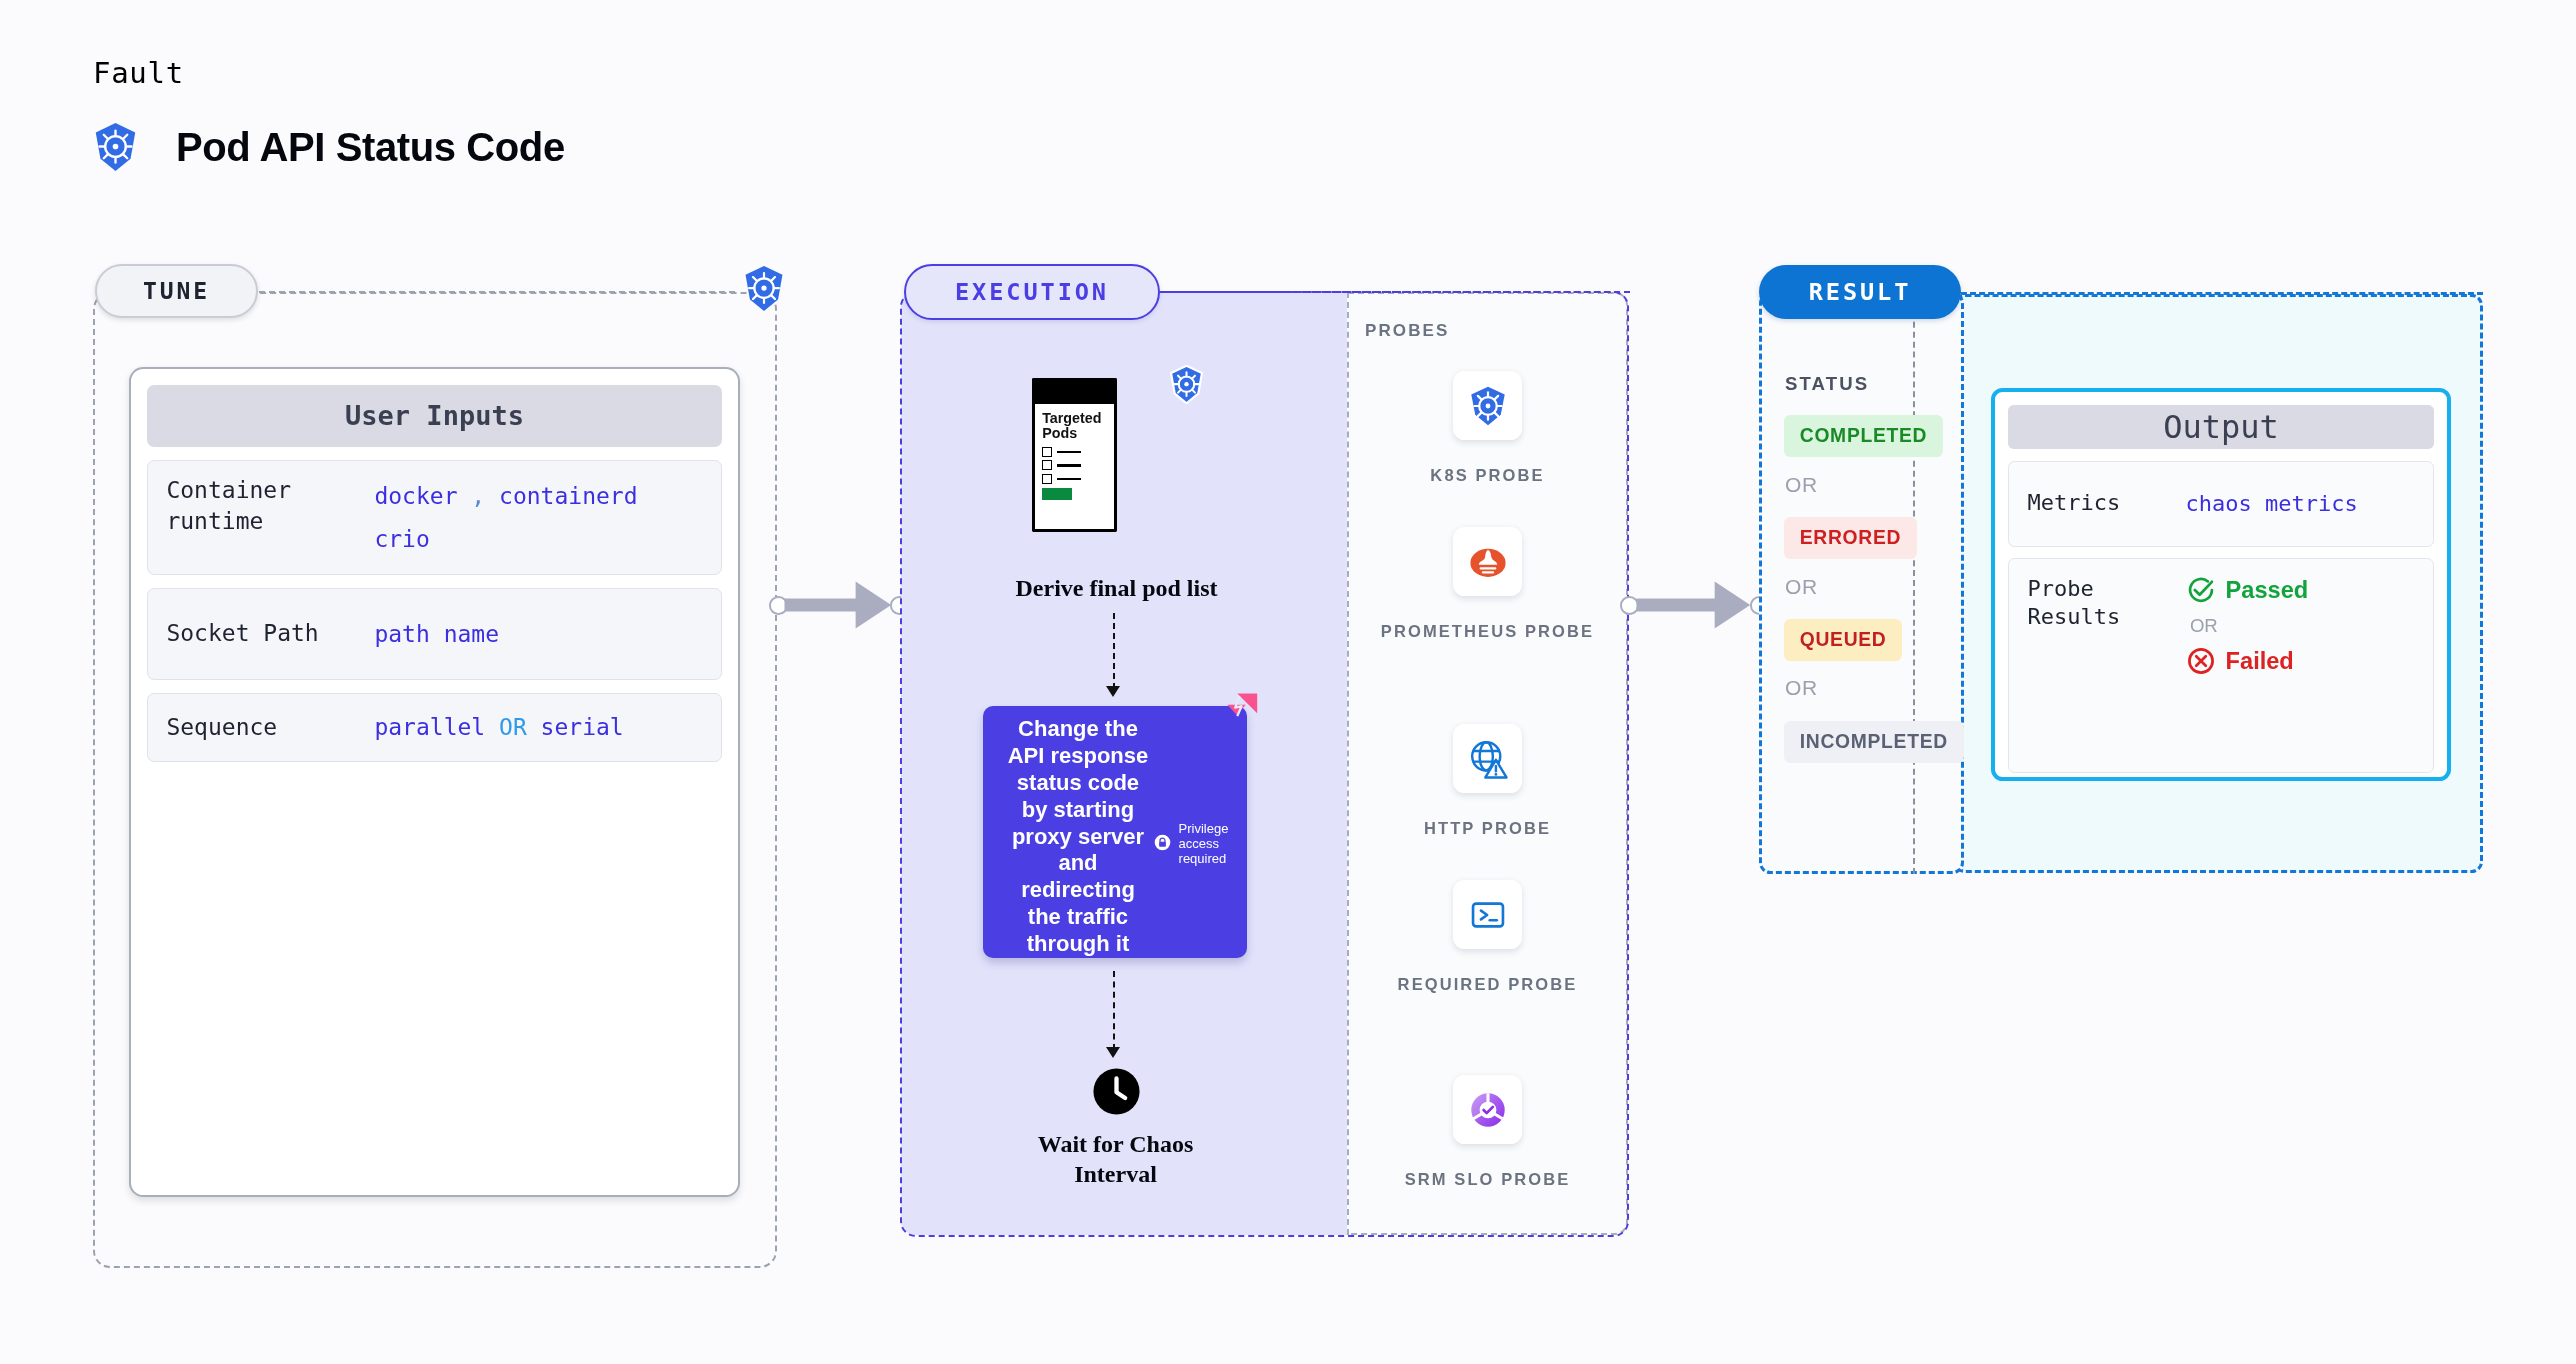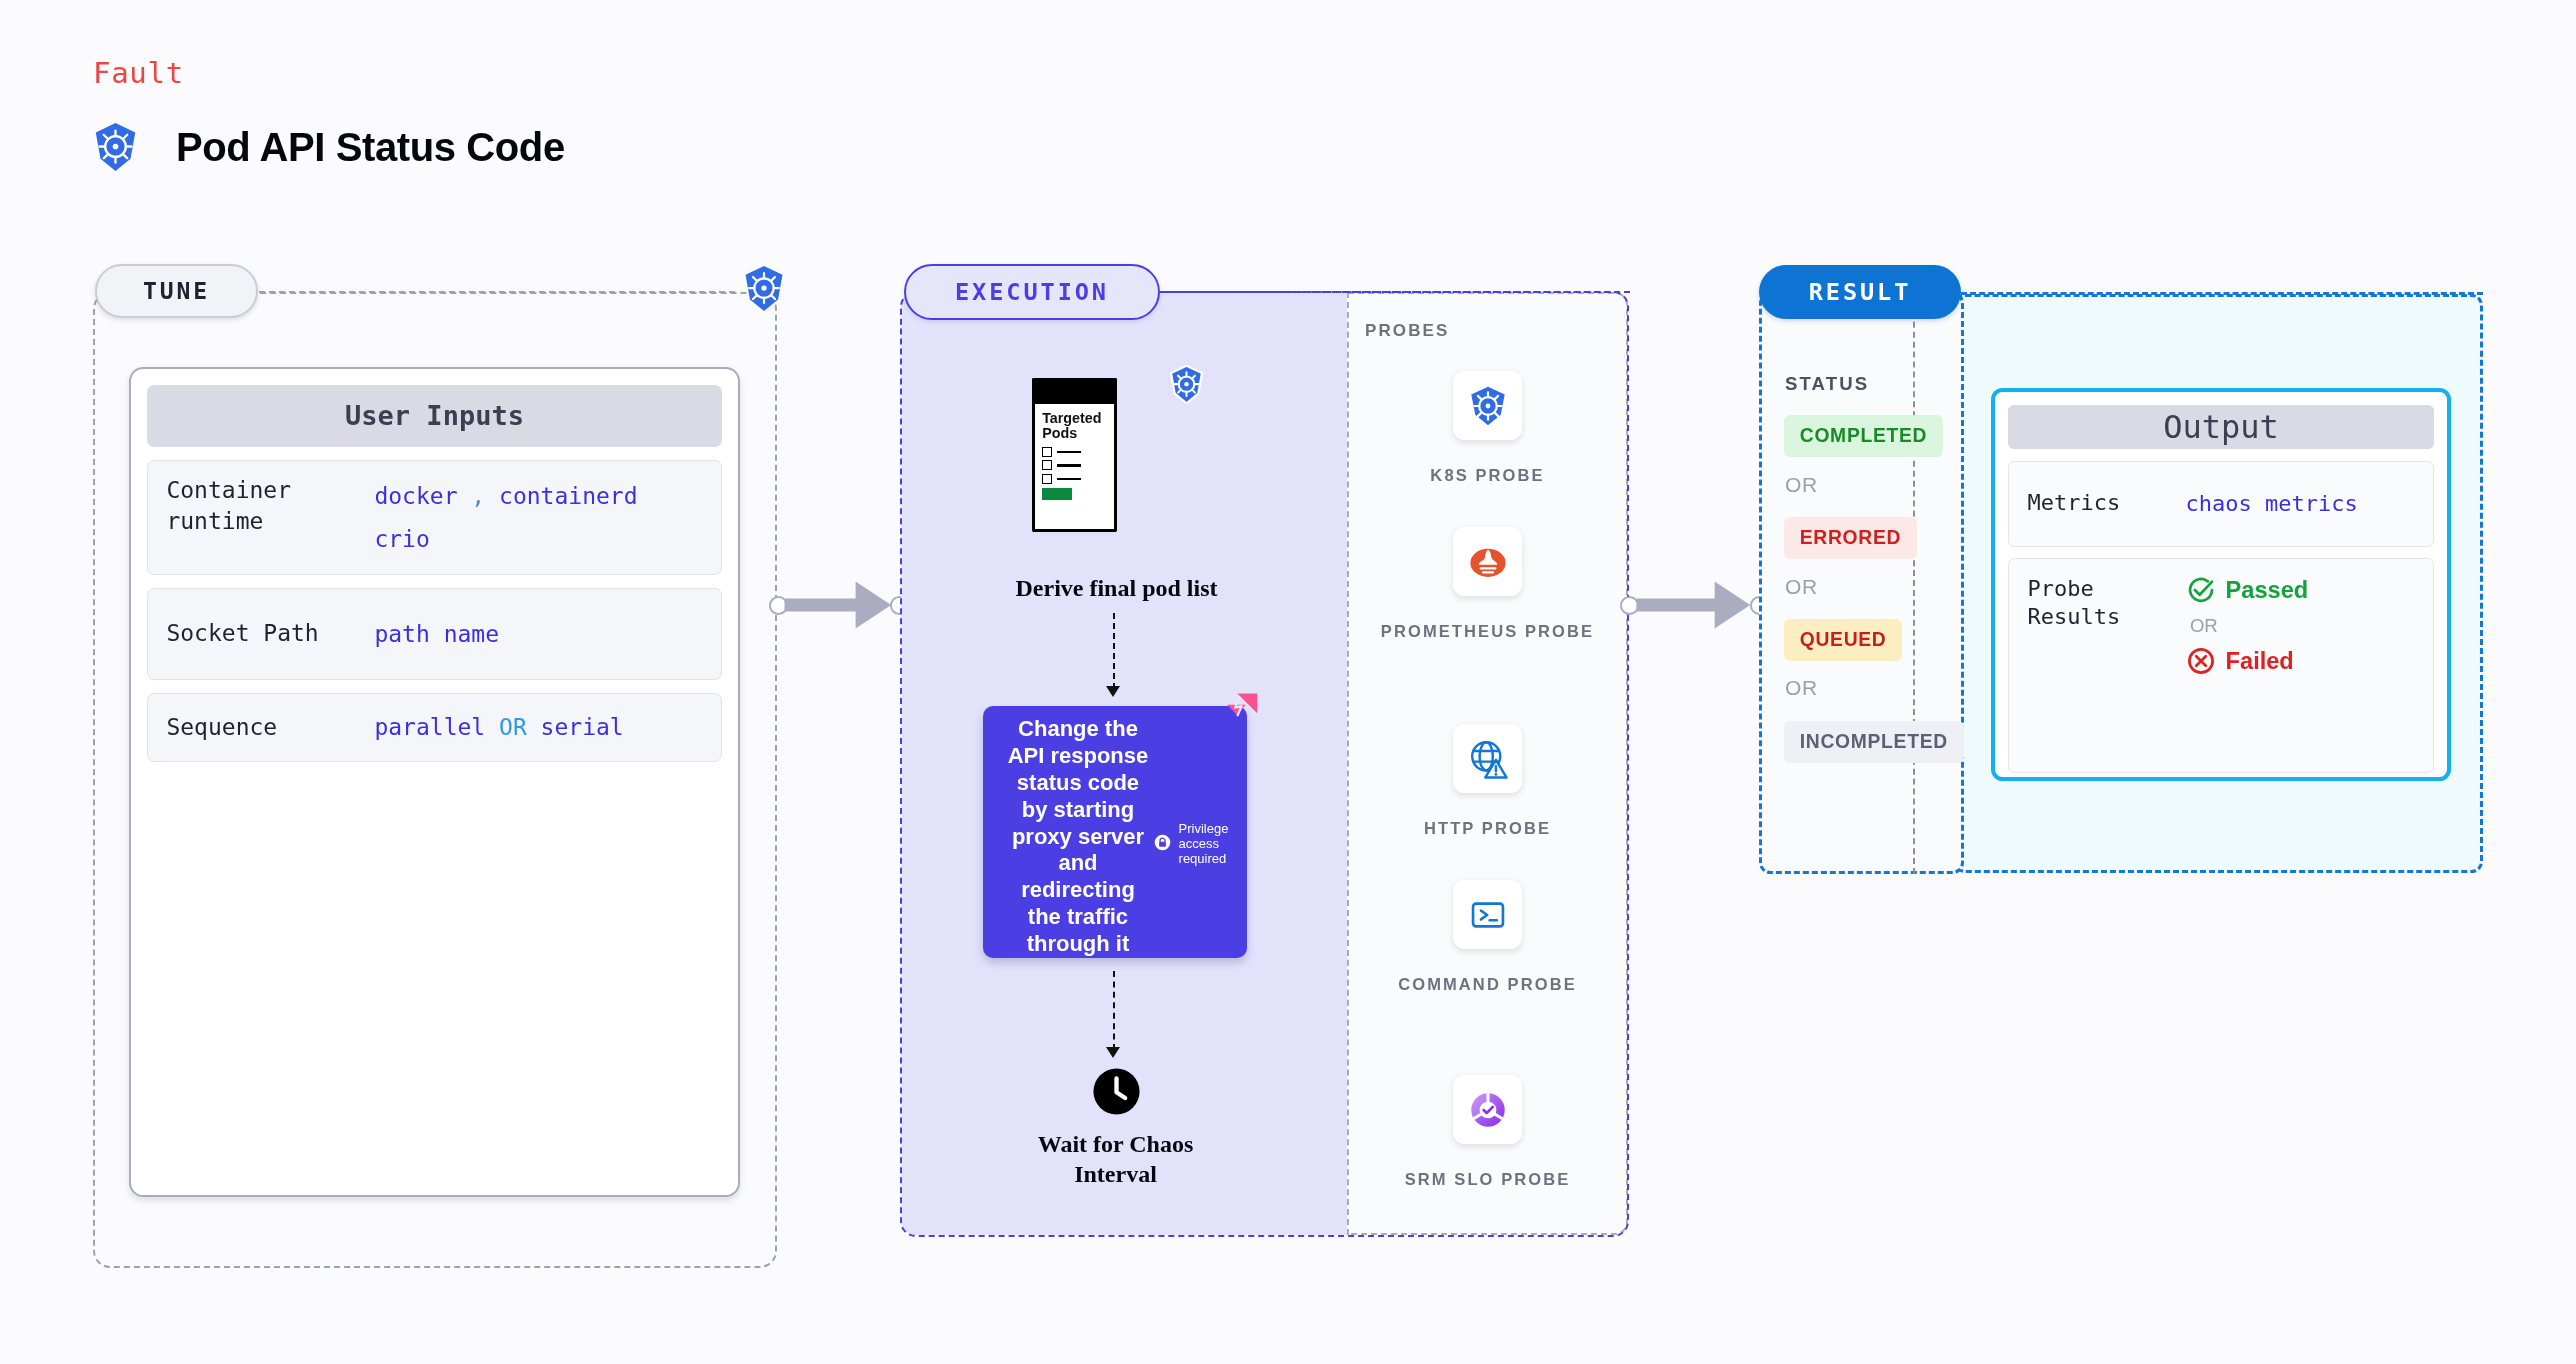--- a/index.html
+++ b/index.html
@@ -8,21 +8,21 @@
     background:#fbfbfd;
     font-family:"Liberation Sans", sans-serif;
     overflow:hidden;
   }
   .page{ position:relative; width:2576px; height:1365px; }
 
   
   .hdr-fault{
     position:absolute; left:93px; top:56px;
     font-family:"DejaVu Sans Mono", monospace;
-    font-size:29px; color:#ef4444; letter-spacing:0.7px;
+    font-size:29px; color:#000000; letter-spacing:0.7px;
   }
   .hdr-row{ position:absolute; left:92px; top:122px; display:flex; align-items:center; gap:20px; }
   .hdr-title{ font-size:40px; font-weight:700; color:#04070d; letter-spacing:-0.4px;margin-left:17px; }
 
   
   .k8s{ display:block; }
   .tune-box-full{
     position:absolute; left:93px; top:292px; width:684px; height:976px;
     border:2.9px dashed #9ba3b0; border-radius:17px;
   }
@@ -412,21 +412,21 @@
   </div>
   <div class="plab" style="left:1380px; top:817px;">HTTP PROBE</div>
 
   <div class="ptile" style="left:1453px; top:880px;">
     <svg width="44" height="44" viewBox="0 0 100 100">
       <rect x="16" y="24" width="68" height="52" rx="7" fill="none" stroke="#1277d6" stroke-width="6"></rect>
       <path d="M34 40 L48 50 L34 60" fill="none" stroke="#1277d6" stroke-width="6" stroke-linecap="round" stroke-linejoin="round"></path>
       <path d="M54 62 H70" stroke="#1277d6" stroke-width="6" stroke-linecap="round"></path>
     </svg>
   </div>
-  <div class="plab" style="left:1380px; top:973px;">COMMAND PROBE</div>
+  <div class="plab" style="left:1380px; top:973px;">REQUIRED PROBE</div>
 
   <div class="ptile" style="left:1453px; top:1075px;">
     <svg width="44" height="44" viewBox="0 0 100 100">
       <defs>
         <linearGradient id="slog" x1="0" y1="0" x2="1" y2="1">
           <stop offset="0" stop-color="#c08cf5"></stop>
             <stop offset="1" stop-color="#8b2ce8"></stop>
         </linearGradient>
       </defs>
       <circle cx="50" cy="50" r="38" fill="url(#slog)"></circle>

